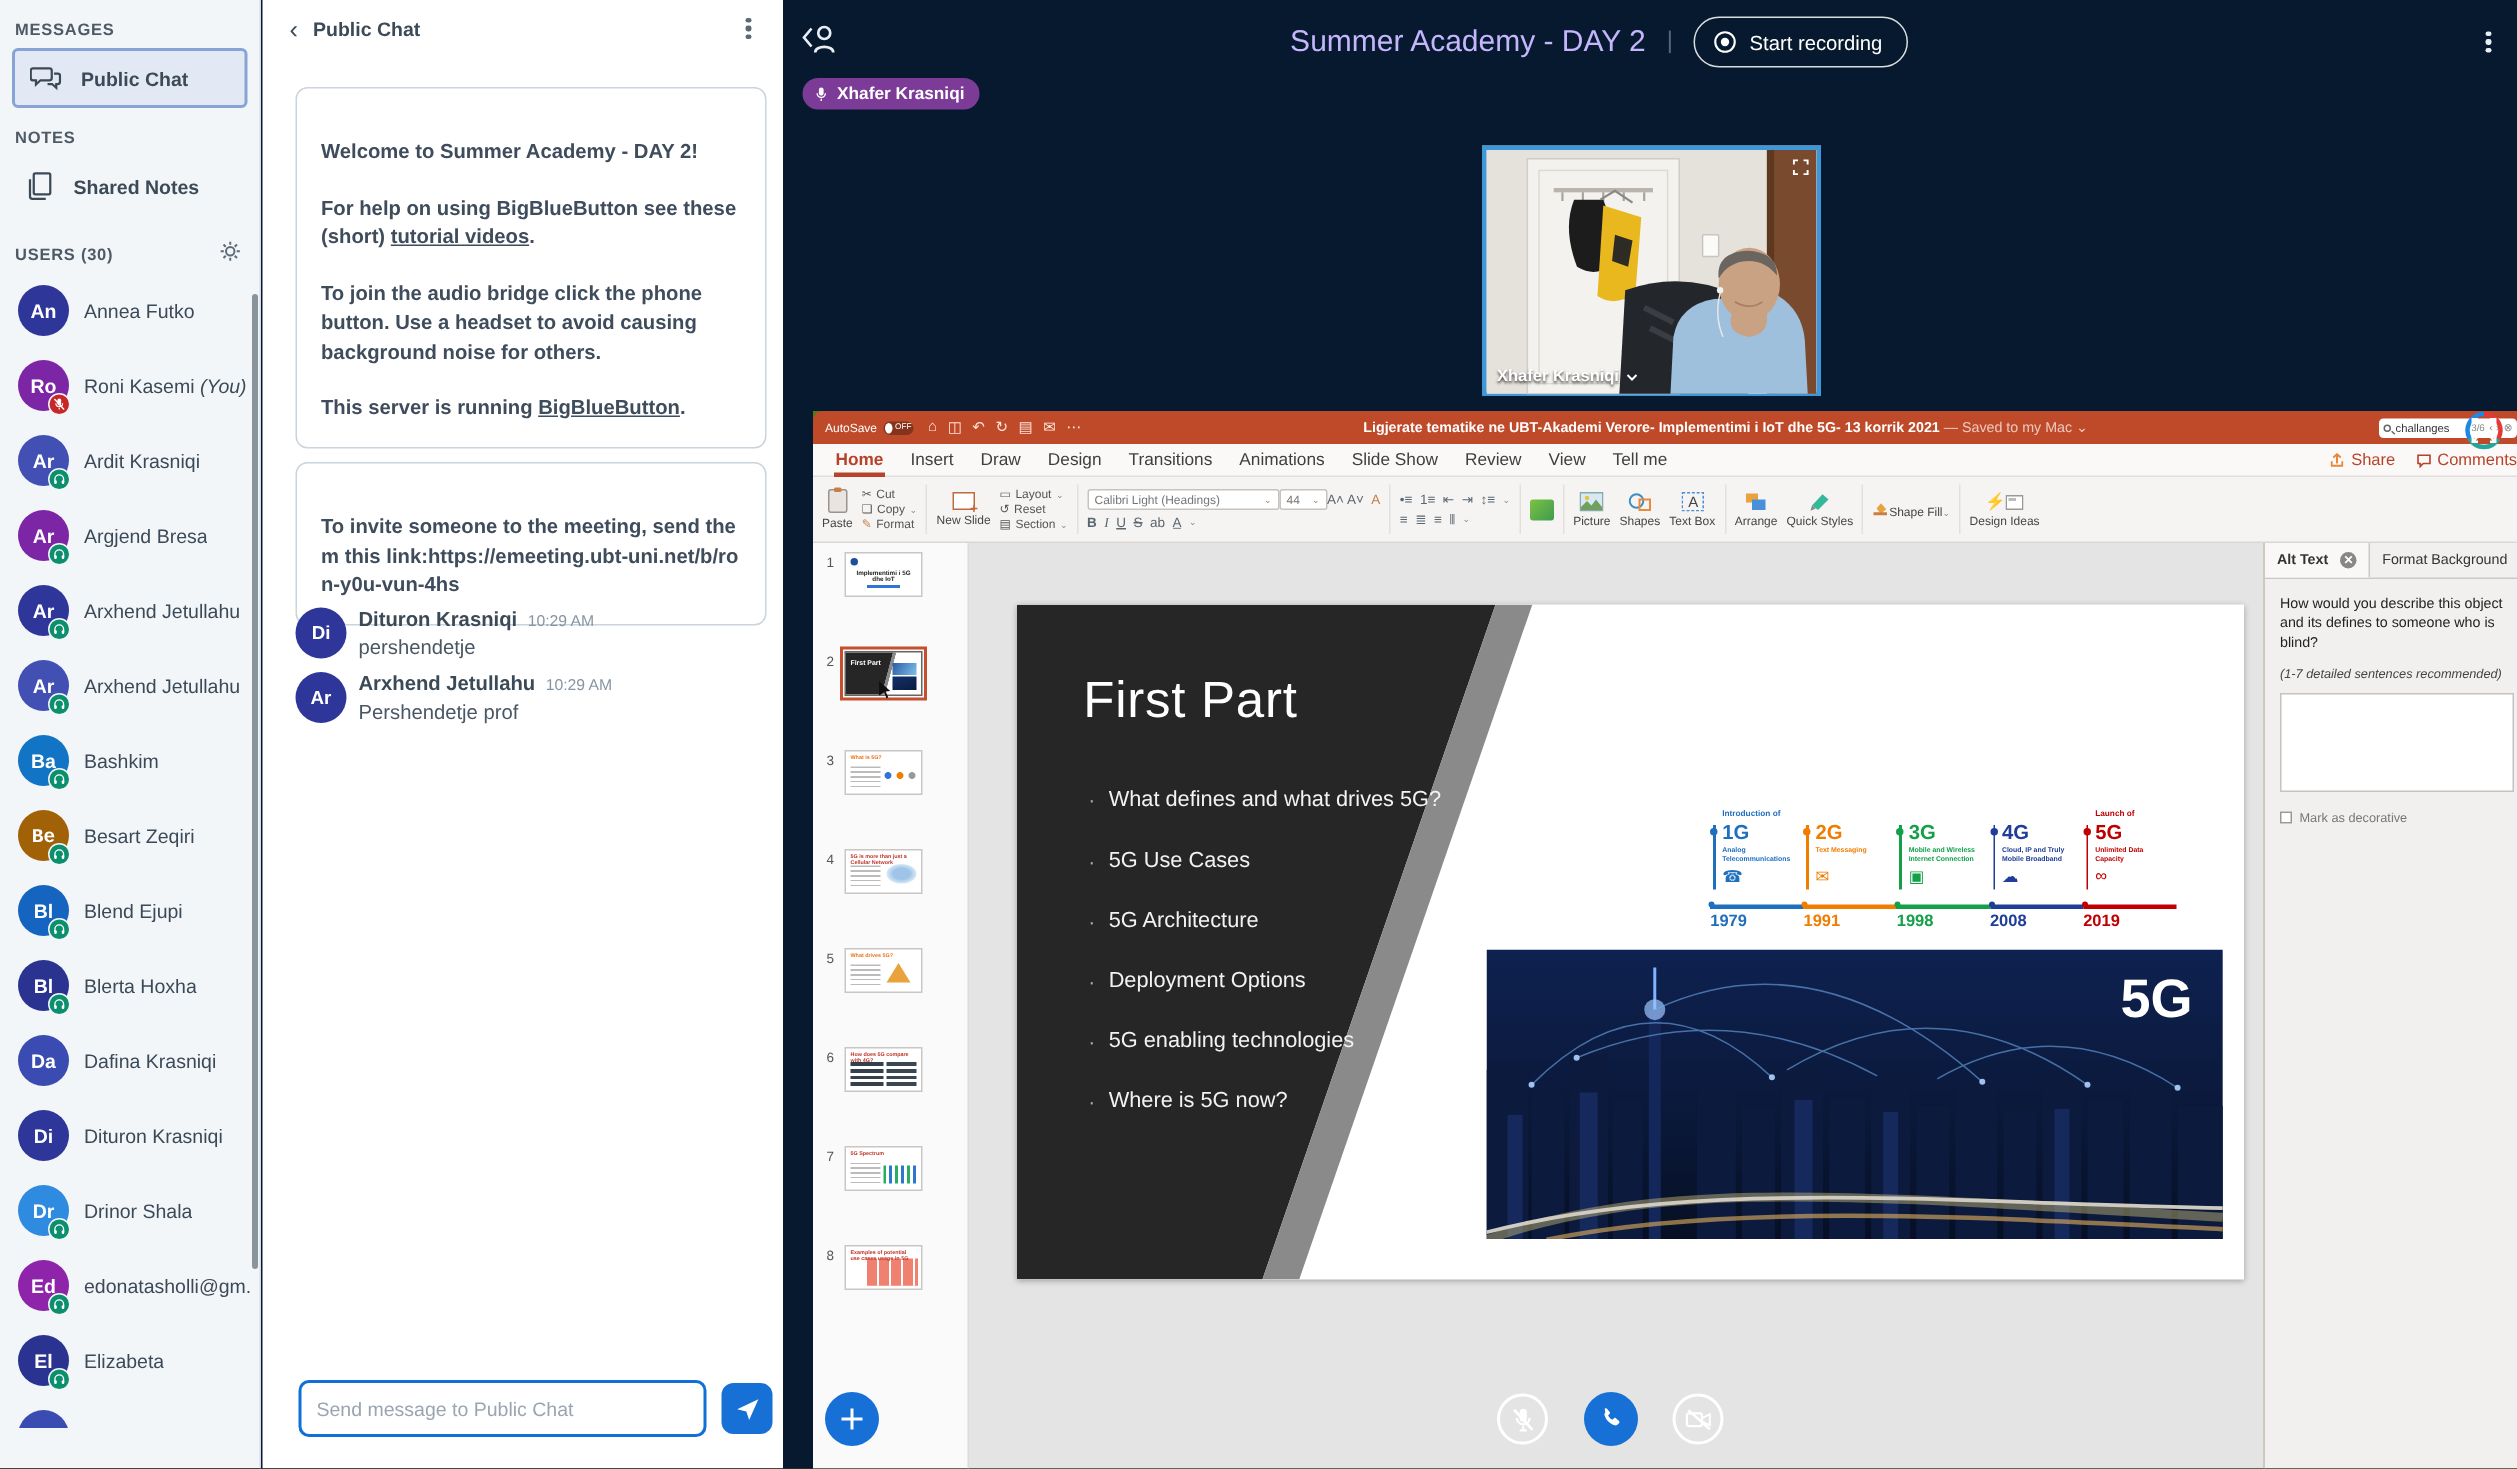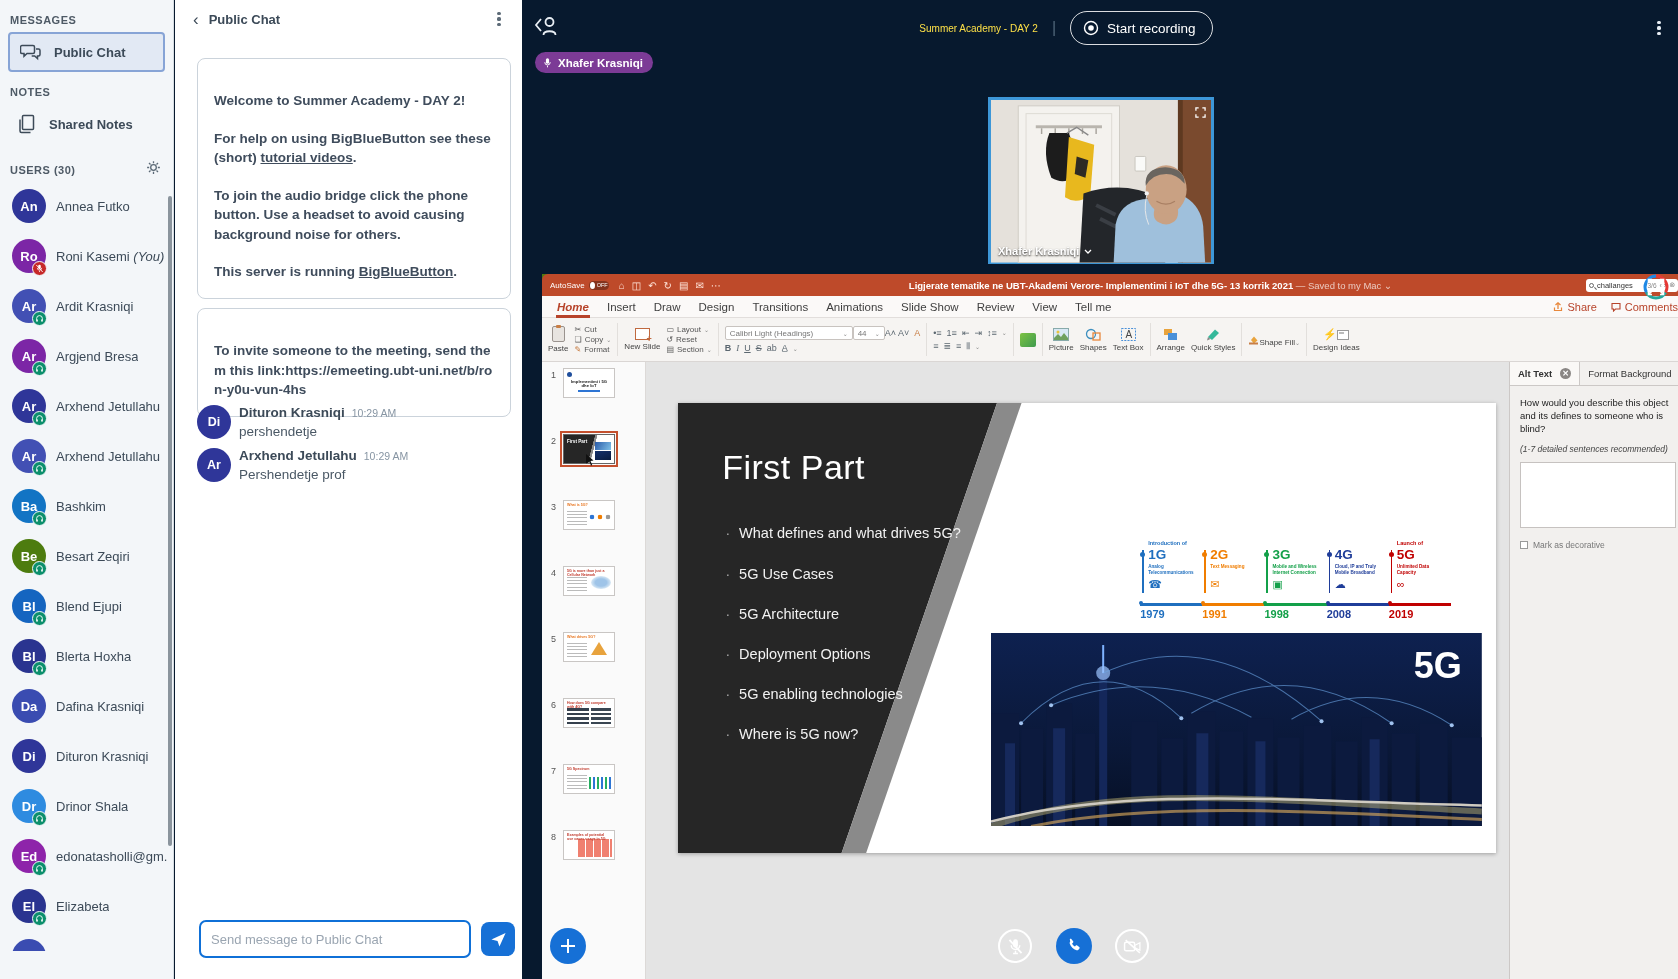--- a/index.html
+++ b/index.html
@@ -57,21 +57,21 @@
   .chat-input { position:absolute; left:24px; top:920px; width:272px; height:38px; border:2px solid #0F70D7;
                 border-radius:7px; font-size:13px; padding:0 10px; color:#3C4A58; outline:none; font-family:"Liberation Sans",sans-serif; }
   .chat-input::placeholder { color:#9AA5B1; }
   .send-btn { position:absolute; left:306px; top:922px; width:34px; height:34px; background:#1670D6; border:none;
               border-radius:8px; display:flex; align-items:center; justify-content:center; cursor:pointer; }
 
   
   .main { position:absolute; left:522px; top:0; width:1156px; height:979px; }
   .swap-ic { position:absolute; left:11px; top:13px; cursor:pointer; }
   .topbar { position:absolute; left:0; right:0; top:0; height:56px; display:flex; align-items:center; justify-content:center; gap:14px; }
-  .m-title { color:#fde047; font-size:10px; transform:translateX(-34px); }
+  .m-title { color:#c4b5fd; font-size:20px; transform:translateX(-34px); }
   .t-sep { color:#51677A; font-size:16px; transform:translateX(-34px); }
   .rec-btn { transform:translateX(-34px); display:flex; align-items:center; gap:8px; height:34px; padding:0 16px 0 12px;
              border:1px solid rgba(255,255,255,.85); border-radius:17px; background:transparent; color:#fff;
              font-size:13.5px; font-family:"Liberation Sans",sans-serif; cursor:pointer; }
   .main-kebab { position:absolute; right:10px; top:18px; }
   .main-kebab i { background:#E8EEF4; }
   .speaker-pill { position:absolute; left:13px; top:52px; height:21px; background:#7C3B96; border-radius:11px;
                   display:flex; align-items:center; padding:0 10px 0 7px; gap:5px; }
   .speaker-pill span { color:#fff; font-size:11.5px; font-weight:bold; }
 
@@ -98,21 +98,21 @@
                padding:0 3px; gap:3px; margin-left:6px; flex:none; }
   .mag { width:5px; height:5px; border:1px solid #666; border-radius:50%; position:relative; flex:none; }
   .mag::after { content:""; position:absolute; left:4px; top:4px; width:3px; height:1px; background:#666; transform:rotate(45deg); }
   .tb-search .q { font-size:7.5px; color:#333; flex:1; }
   .tb-search .cnt { font-size:6.5px; color:#888; }
   .tb-search .nav { font-size:7px; color:#888; }
 
   .ppt-menubar { position:absolute; top:22px; left:0; right:0; height:22px; background:#FBF9F8; border-bottom:1px solid #E2DEDC;
                  display:flex; align-items:center; padding-left:6px; }
   .mtab { font-size:11.5px; color:#3F3F3F; padding:3px 9px; cursor:pointer; position:relative; white-space:nowrap; }
-  .mtab.active { color:#B7432A; font-weight:bold;font-style:italic; }
+  .mtab.active { color:#B7432A; font-weight:bold; }
   .mtab.active::after { content:""; position:absolute; left:8px; right:8px; bottom:-2px; height:2.5px; background:#B7432A; }
   .mb-right { position:absolute; right:8px; top:0; height:22px; display:flex; align-items:center; gap:14px; }
   .mb-btn { font-size:11px; color:#B7432A; display:flex; align-items:center; gap:4px; cursor:pointer; }
 
   .ppt-ribbon { position:absolute; top:44px; left:0; right:0; height:44px; background:#F6F4F2; border-bottom:1px solid #DAD6D4;
                 display:flex; align-items:stretch; padding:3px 6px; overflow:hidden; }
   .rib-sep { width:1px; background:#E2DFDC; margin:2px 6px; flex:none; }
   .rgroup { display:flex; align-items:center; gap:6px; flex:none; }
   .big-btn { display:flex; flex-direction:column; align-items:center; justify-content:center; font-size:8px; color:#444; gap:2px; cursor:pointer; }
   .stack { display:flex; flex-direction:column; justify-content:center; gap:1px; }
@@ -350,21 +350,21 @@
               <svg class="ic-headset" width="9" height="9" viewBox="0 0 14 14">
                 <path d="M2.5 9V7a4.5 4.5 0 0 1 9 0v2" stroke="#fff" stroke-width="1.4" fill="none"></path>
                 <rect x="1.8" y="8" width="2.6" height="4" rx="1.2" fill="#fff"></rect>
                 <rect x="9.6" y="8" width="2.6" height="4" rx="1.2" fill="#fff"></rect>
               </svg>
             </span>
           </div>
           <span class="u-name"><span>Bashkim</span><span class="u-you"></span></span>
         </div>
         <div class="user-item">
-          <div class="avatar" style="background: #4d7c0f;">
+          <div class="avatar" style="background: #a16207; font-family: Liberation Mono, monospace;">
             <span>Be</span>
             <span class="badge headset">
 
               <svg class="ic-headset" width="9" height="9" viewBox="0 0 14 14">
                 <path d="M2.5 9V7a4.5 4.5 0 0 1 9 0v2" stroke="#fff" stroke-width="1.4" fill="none"></path>
                 <rect x="1.8" y="8" width="2.6" height="4" rx="1.2" fill="#fff"></rect>
                 <rect x="9.6" y="8" width="2.6" height="4" rx="1.2" fill="#fff"></rect>
               </svg>
             </span>
           </div>

